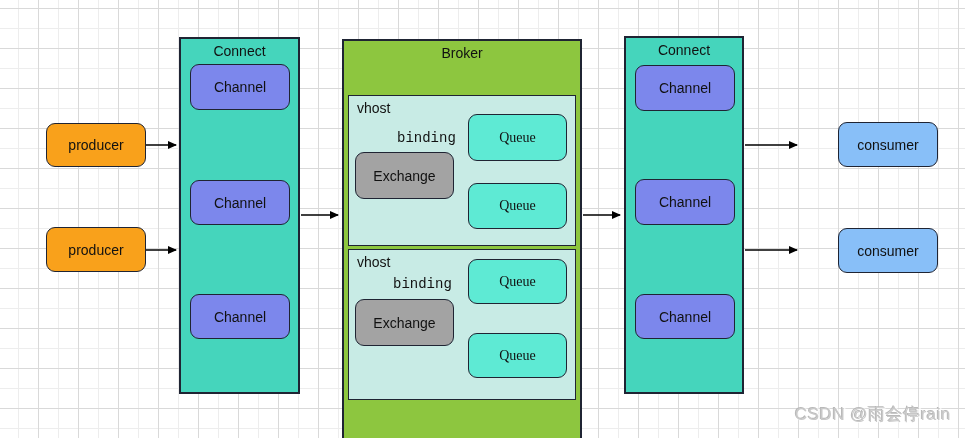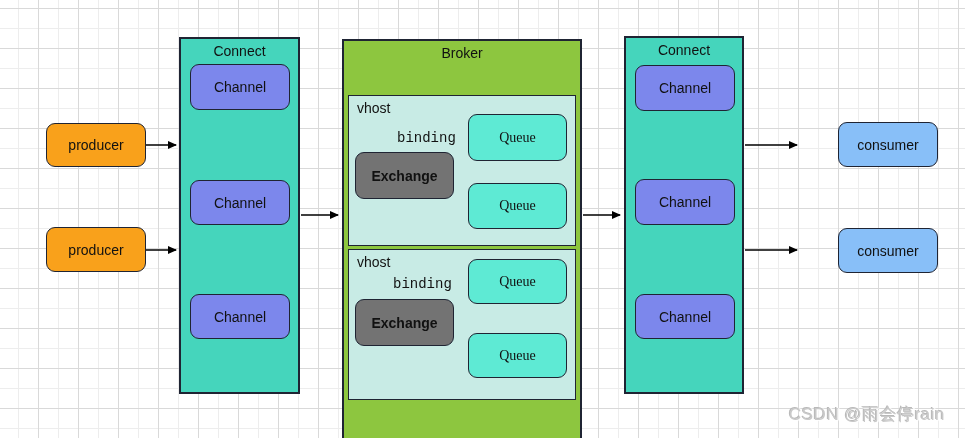--- a/index.html
+++ b/index.html
@@ -17,21 +17,21 @@
   }
   .shape{
     position:absolute;box-sizing:border-box;
     display:flex;align-items:center;justify-content:center;
     font-size:14px;line-height:1;white-space:nowrap;
   }
   .rounded{border-radius:9px;border:1.5px solid #1f2433;}
   .producer{background:#F9A11B;}
   .consumer{background:#88BFF8;margin-left:36px;}
   .channel{background:#7C87EC;}
-  .exchange{background:#737373;font-weight:bold;}
+  .exchange{background:#a3a3a3;}
   .queue{background:#5eead4;font-family:Liberation Serif, serif;}
   .connect{
     position:absolute;box-sizing:border-box;background:#45D5BC;
     border:2px solid #1f2433;
   }
   .broker{
     position:absolute;box-sizing:border-box;background:#8DC63F;
     border:2px solid #1f2433;
   }
   .vhost{
@@ -40,21 +40,21 @@
     margin-top:32px;
   }
   .container-title{
     position:absolute;left:0;right:0;top:4px;text-align:center;
     font-size:14px;color:#111;
   }
   .vhost-label{position:absolute;left:8px;top:4px;font-size:14px;}
   .binding-label{position:absolute;font-size:14px;font-family:Liberation Mono, monospace;}
   .arrows{position:absolute;left:0;top:0;pointer-events:none;}
   .watermark{
-    position:absolute;left:0;right:20px;top:403px;text-align:right;
+    position:absolute;left:0;right:14px;top:403px;text-align:right;
     font-size:17px;letter-spacing:.5px;color:#c9c9c9;
     text-shadow:-1px -1px 0 #b9b9b9, 1px 1px 1px #ffffff, 2px 0 0 rgba(255,255,255,.7);
   }
 </style>
 </head>
 <body>
 
 <div class="canvas">
 
   <svg class="arrows" width="965" height="438">

